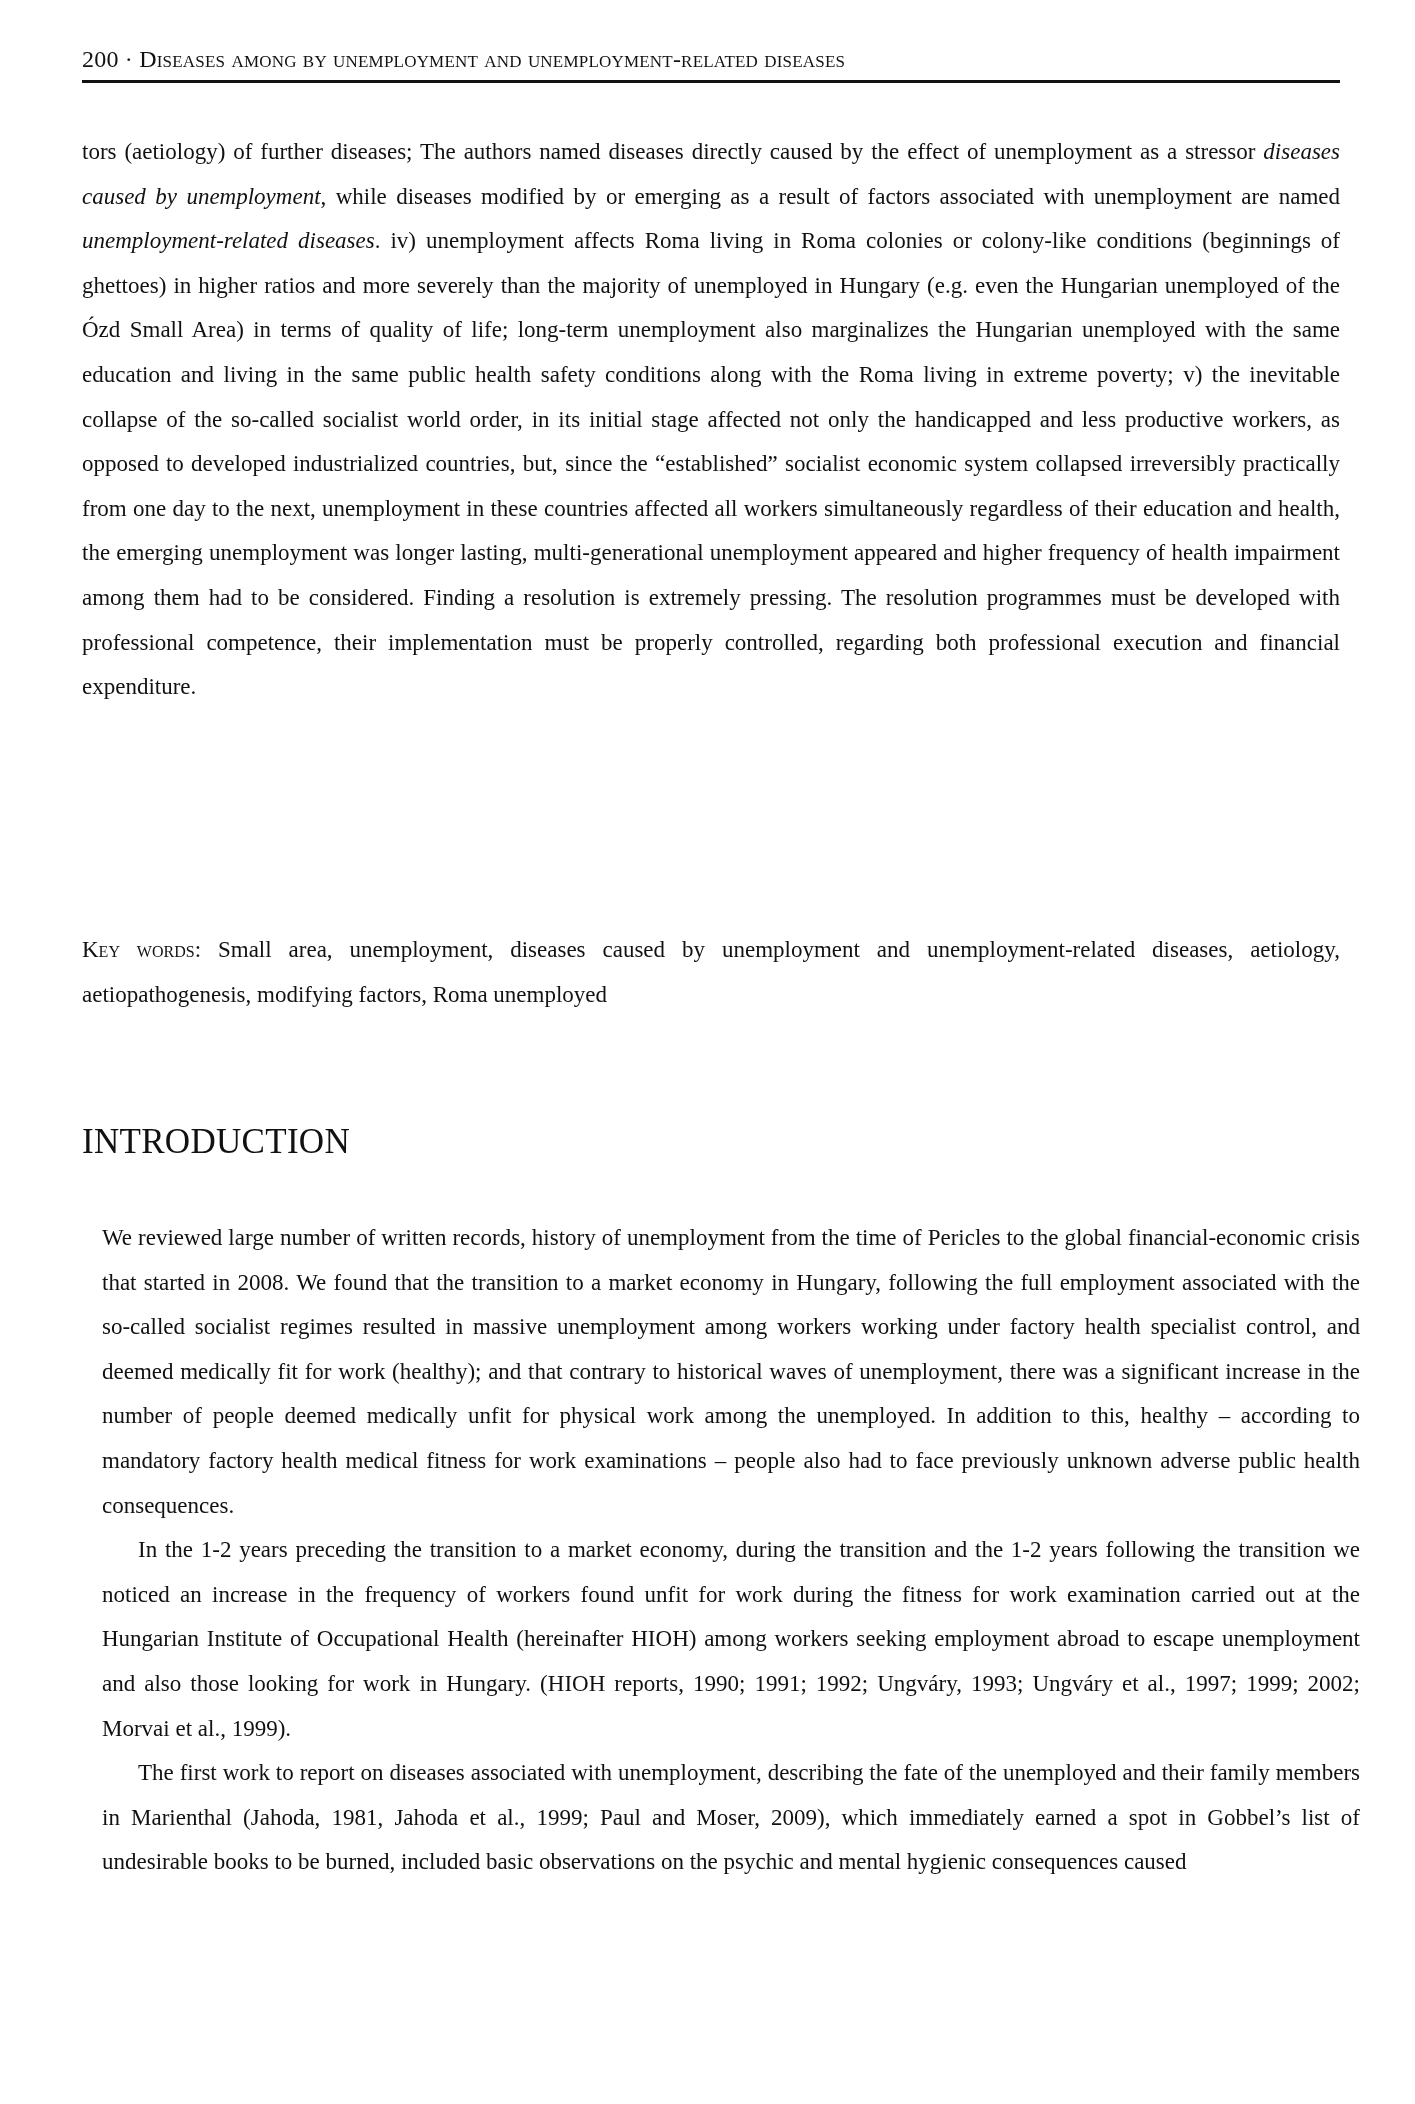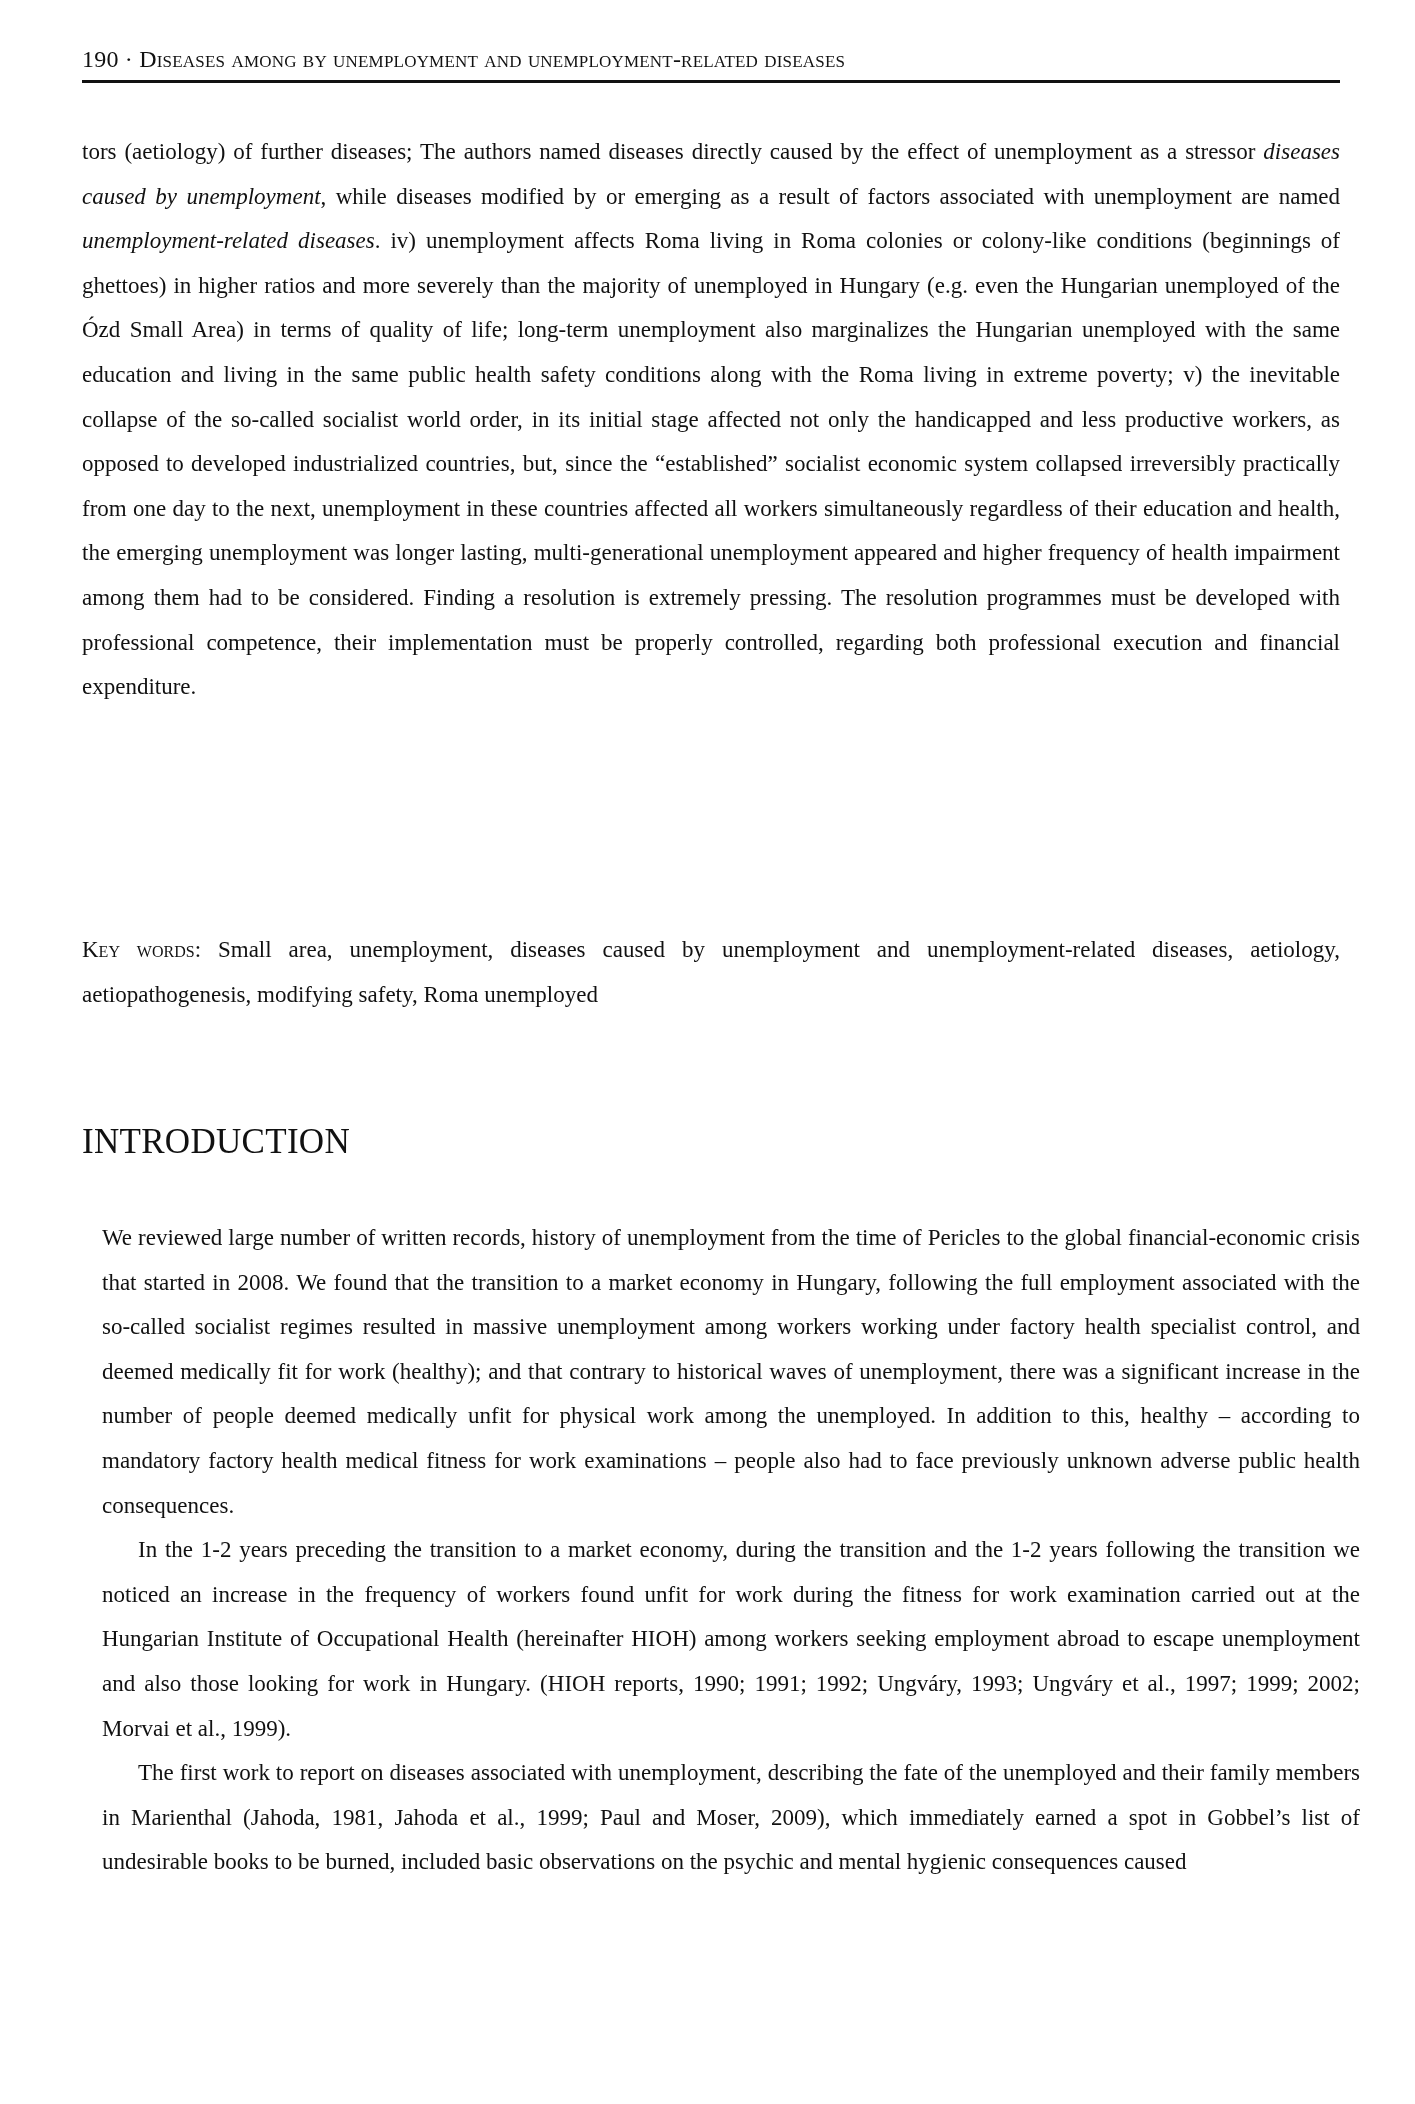--- a/index.html
+++ b/index.html
@@ -20,32 +20,32 @@
   .intro p { margin: 0; }
   .intro p.indent { text-indent: 36px; }
   em { font-style: italic; }
 </style>
 </head>
 <body>
 
 <div class="page">
 
   <div class="running-head">
-    <span>190</span>
+    <span>200</span>
     <span>·</span>
     <span class="sc">Diseases among by unemployment and unemployment-related diseases</span>
   </div>
   <div class="rule"></div>
 
   <div class="body-block abstract">
     <p><span>tors (aetiology) of further diseases; The authors named diseases directly caused by the effect of unemployment as a stressor </span><em>diseases caused by unemployment</em><span>, while diseases modified by or emerging as a result of factors associated with unemployment are named </span><em>unemployment-related diseases</em><span>. iv) unemployment affects Roma living in Roma colonies or colony-like conditions (beginnings of ghettoes) in higher ratios and more severely than the majority of unemployed in Hungary (e.g. even the Hungarian unemployed of the Ózd Small Area) in terms of quality of life; long-term unemployment also marginalizes the Hungarian unemployed with the same education and living in the same public health safety conditions along with the Roma living in extreme poverty; v) the inevitable collapse of the so-called socialist world order, in its initial stage affected not only the handicapped and less productive workers, as opposed to developed industrialized countries, but, since the “established” socialist economic system collapsed irreversibly practically from one day to the next, unemployment in these countries affected all workers simultaneously regardless of their education and health, the emerging unemployment was longer lasting, multi-generational unemployment appeared and higher frequency of health impairment among them had to be considered. Finding a resolution is extremely pressing. The resolution programmes must be developed with professional competence, their implementation must be properly controlled, regarding both professional execution and financial expenditure.</span></p>
   </div>
 
   <div class="body-block keywords">
-    <p><span class="kw-label">Key words:</span><span> Small area, unemployment, diseases caused by unemployment and unemployment-related diseases, aetiology, aetiopathogenesis, modifying safety, Roma unemployed</span></p>
+    <p><span class="kw-label">Key words:</span><span> Small area, unemployment, diseases caused by unemployment and unemployment-related diseases, aetiology, aetiopathogenesis, modifying factors, Roma unemployed</span></p>
   </div>
 
   <div class="section-title">INTRODUCTION</div>
 
   <div class="body-block intro">
     <p>We reviewed large number of written records, history of unemployment from the time of Pericles to the global financial-economic crisis that started in 2008. We found that the transition to a market economy in Hungary, following the full employment associated with the so-called socialist regimes resulted in massive unemployment among workers working under factory health specialist control, and deemed medically fit for work (healthy); and that contrary to historical waves of unemployment, there was a significant increase in the number of people deemed medically unfit for physical work among the unemployed. In addition to this, healthy – according to mandatory factory health medical fitness for work examinations – people also had to face previously unknown adverse public health consequences.</p>
     <p class="indent">In the 1-2 years preceding the transition to a market economy, during the transition and the 1-2 years following the transition we noticed an increase in the frequency of workers found unfit for work during the fitness for work examination carried out at the Hungarian Institute of Occupational Health (hereinafter HIOH) among workers seeking employment abroad to escape unemployment and also those looking for work in Hungary. (HIOH reports, 1990; 1991; 1992; Ungváry, 1993; Ungváry et al., 1997; 1999; 2002; Morvai et al., 1999).</p>
     <p class="indent">The first work to report on diseases associated with unemployment, describing the fate of the unemployed and their family members in Marienthal (Jahoda, 1981, Jahoda et al., 1999; Paul and Moser, 2009), which immediately earned a spot in Gobbel’s list of undesirable books to be burned, included basic observations on the psychic and mental hygienic consequences caused</p>
   </div>
 

